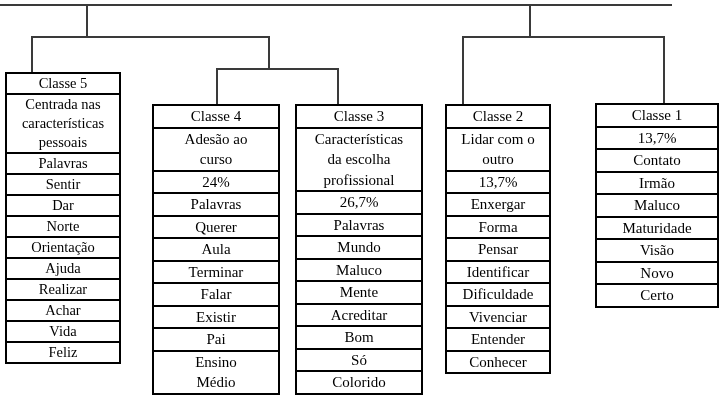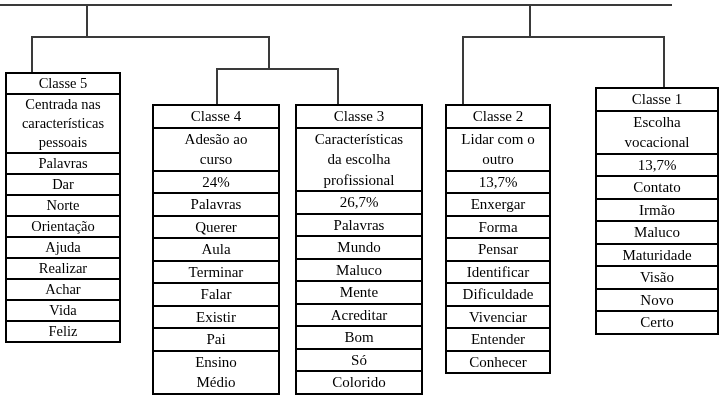--- a/index.html
+++ b/index.html
@@ -56,20 +56,21 @@
   <div class="line h" style="left:462px; top:36px; width:203px;"></div>
   <div class="line v" style="left:462px; top:36px; height:68px;"></div>
   <div class="line v" style="left:663px; top:36px; height:67px;"></div>
 
   <div class="class-box box-c5" style="left:5px; top:72px; width:116px;">
     <div class="cell">Classe 5</div>
     <div class="cell">Centrada nas
 características
 pessoais</div>
     <div class="cell">Palavras</div>
+    <div class="cell">Sentir</div>
     <div class="cell">Dar</div>
     <div class="cell">Norte</div>
     <div class="cell">Orientação</div>
     <div class="cell">Ajuda</div>
     <div class="cell">Realizar</div>
     <div class="cell">Achar</div>
     <div class="cell">Vida</div>
     <div class="cell">Feliz</div>
   </div>
 
@@ -113,24 +114,22 @@
     <div class="cell">Enxergar</div>
     <div class="cell">Forma</div>
     <div class="cell">Pensar</div>
     <div class="cell">Identificar</div>
     <div class="cell">Dificuldade</div>
     <div class="cell">Vivenciar</div>
     <div class="cell">Entender</div>
     <div class="cell">Conhecer</div>
   </div>
 
-  <div class="class-box" style="left:595px; top:87px; width:124px;">
+  <div class="class-box" style="left:595px; top:103px; width:124px;">
     <div class="cell">Classe 1</div>
-    <div class="cell">Escolha
-vocacional</div>
     <div class="cell">13,7%</div>
     <div class="cell">Contato</div>
     <div class="cell">Irmão</div>
     <div class="cell">Maluco</div>
     <div class="cell">Maturidade</div>
     <div class="cell">Visão</div>
     <div class="cell">Novo</div>
     <div class="cell">Certo</div>
   </div>
 

